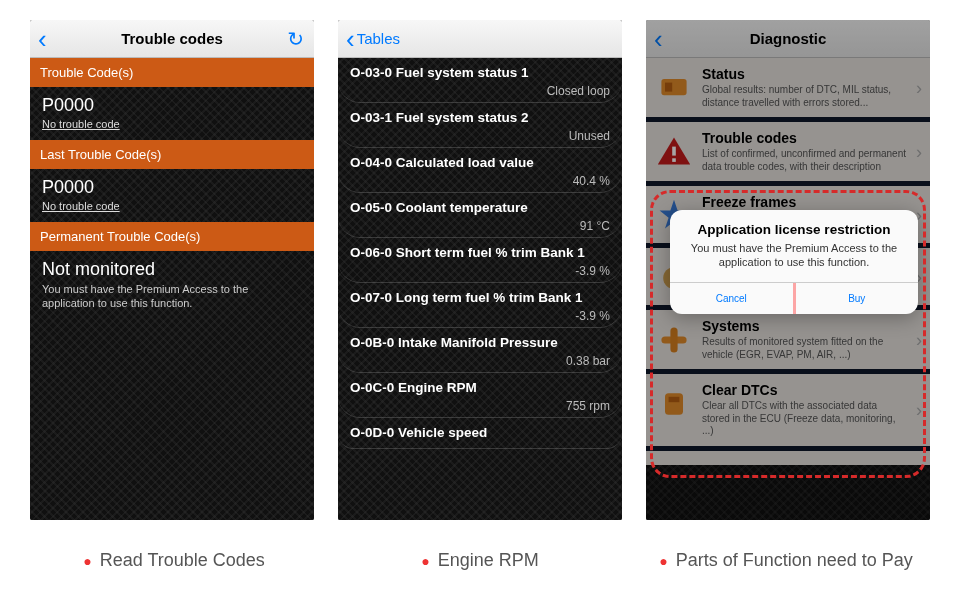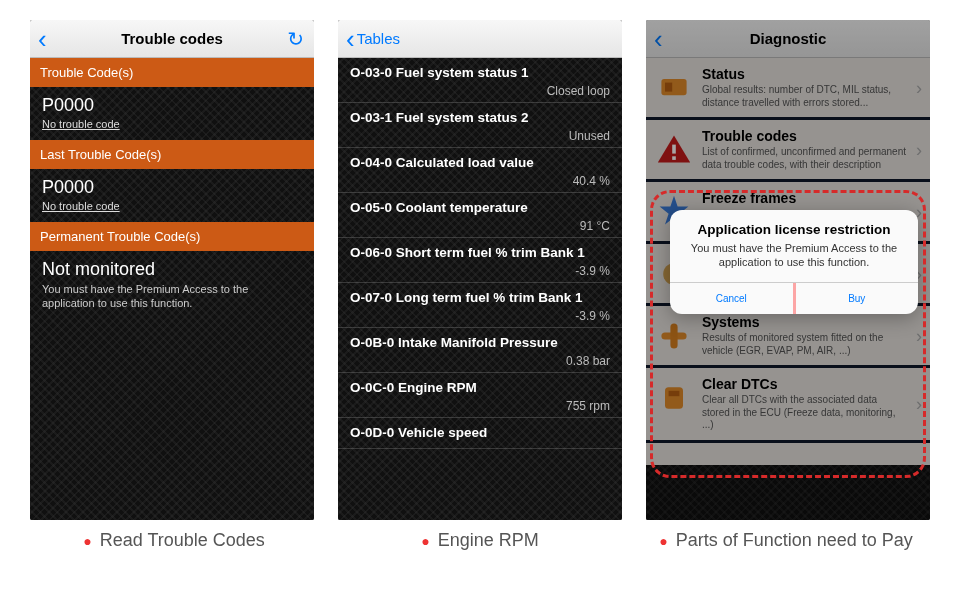--- a/index.html
+++ b/index.html
@@ -82,34 +82,35 @@
     color: #fff;
   }
   .perm-block .na { font-size: 18px; }
   .perm-block .sub { font-size: 11px; color: #ccc; margin-top: 2px; line-height: 1.3; }
 
   
   .datarow {
     color: #fff;
     padding: 7px 12px 4px;
     border-bottom: 1px solid rgba(120,120,120,0.4);
+    border-radius: 22px;
   }
   .datarow .lab { font-size: 13.5px; font-weight: 600; }
   .datarow .val { text-align: right; font-size: 12px; color: #bbb; margin-top: 4px; }
 
   
   .diag-list {
     position: absolute; top:38px; left:0; right:0; bottom:55px;
     background: #e6e2de;
   }
   .diag-row {
     display: flex;
     align-items: flex-start;
     padding: 8px 10px;
-    border-bottom: 3px solid #0f172a;
+    border-bottom: 5px solid #0f172a;
     position: relative;
     min-height: 62px;
   }
   .diag-icon {
     width: 36px; height: 36px;
     margin-right: 10px;
     margin-top: 4px;
     flex-shrink: 0;
   }
   .diag-text { flex: 1; padding-right: 14px; }
@@ -146,21 +147,21 @@
     top: 170px; height: 288px;
     border: 3px dashed #d62a2a;
     border-radius: 20px;
     z-index: 4;
     pointer-events:none;
   }
 
   .captions {
     position: absolute;
     left: 0; right: 0;
-    bottom: 40px;
+    bottom: 20px;
     display: flex;
     padding: 0 30px;
     justify-content: space-between;
   }
   .cap {
     width: 288px;
     text-align: center;
     font-size: 18px;
     color: #555;
   }

